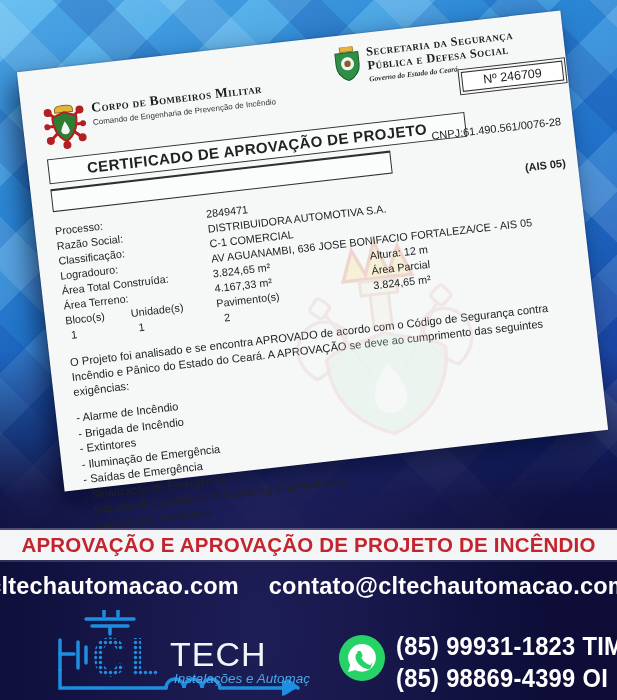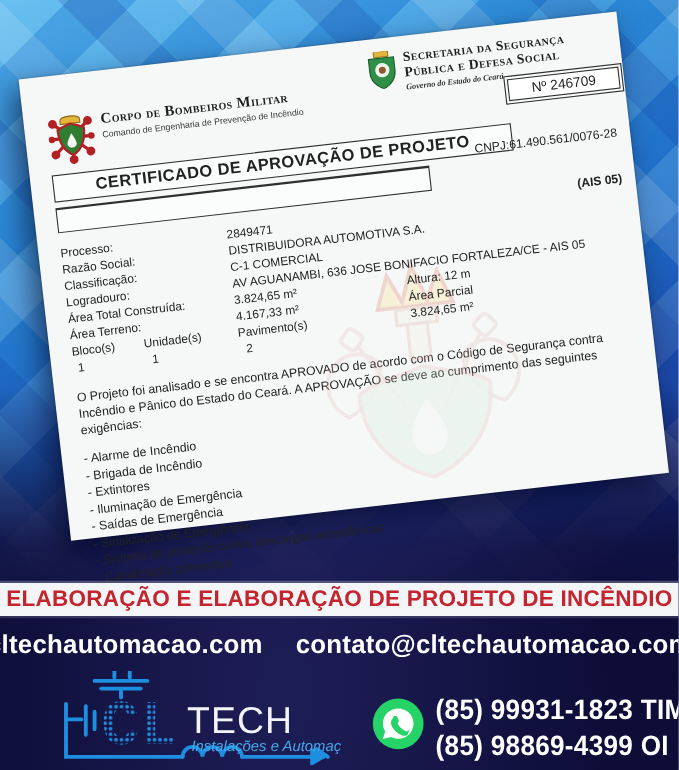--- a/index.html
+++ b/index.html
@@ -178,21 +178,21 @@
       <div>- Brigada de Incêndio</div>
       <div>- Extintores</div>
       <div>- Iluminação de Emergência</div>
       <div>- Saídas de Emergência</div>
       <div>- Sinalização de Emergência</div>
       <div>- Sistema de proteção contra descargas atmosféricas</div>
       <div>- Canalização preventiva</div>
     </div>
   </div>
 
-  <div class="banner">ELABORAÇÃO E ELABORAÇÃO DE PROJETO DE INCÊNDIO</div>
+  <div class="banner">APROVAÇÃO E APROVAÇÃO DE PROJETO DE INCÊNDIO</div>
 
   <div class="webrow">
     <span>cltechautomacao.com</span>
     <span>contato@cltechautomacao.com</span>
   </div>
 
   <svg class="logo" width="302" height="90" viewBox="0 0 302 90">
     <defs>
       <pattern id="dots" width="5" height="5" patternUnits="userSpaceOnUse">
         <circle cx="2.5" cy="2.5" r="1.7" fill="#1e8fe0"></circle>

